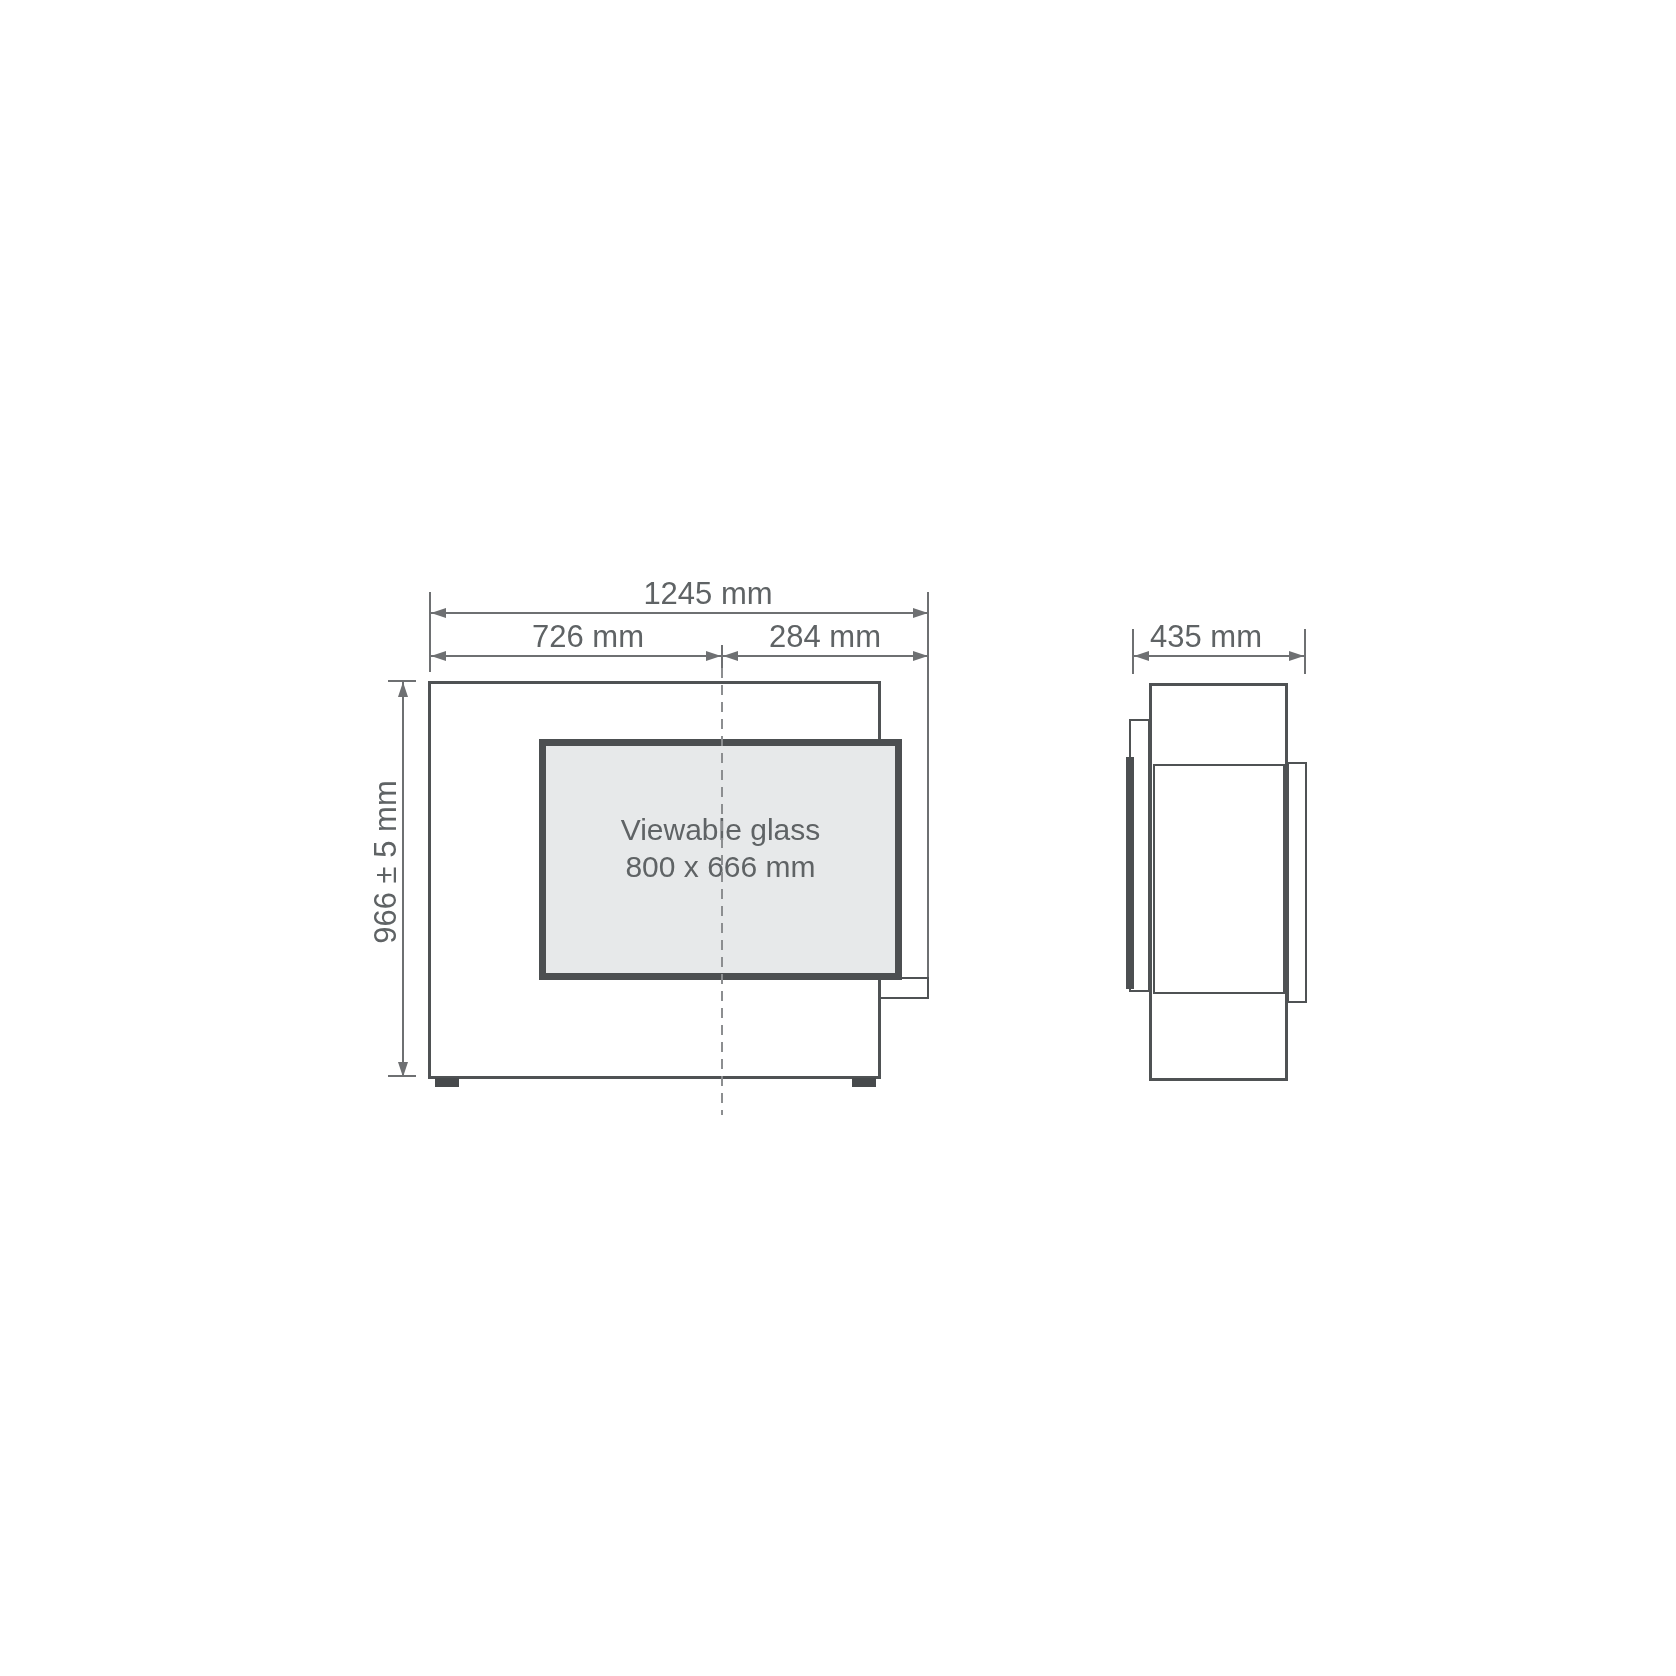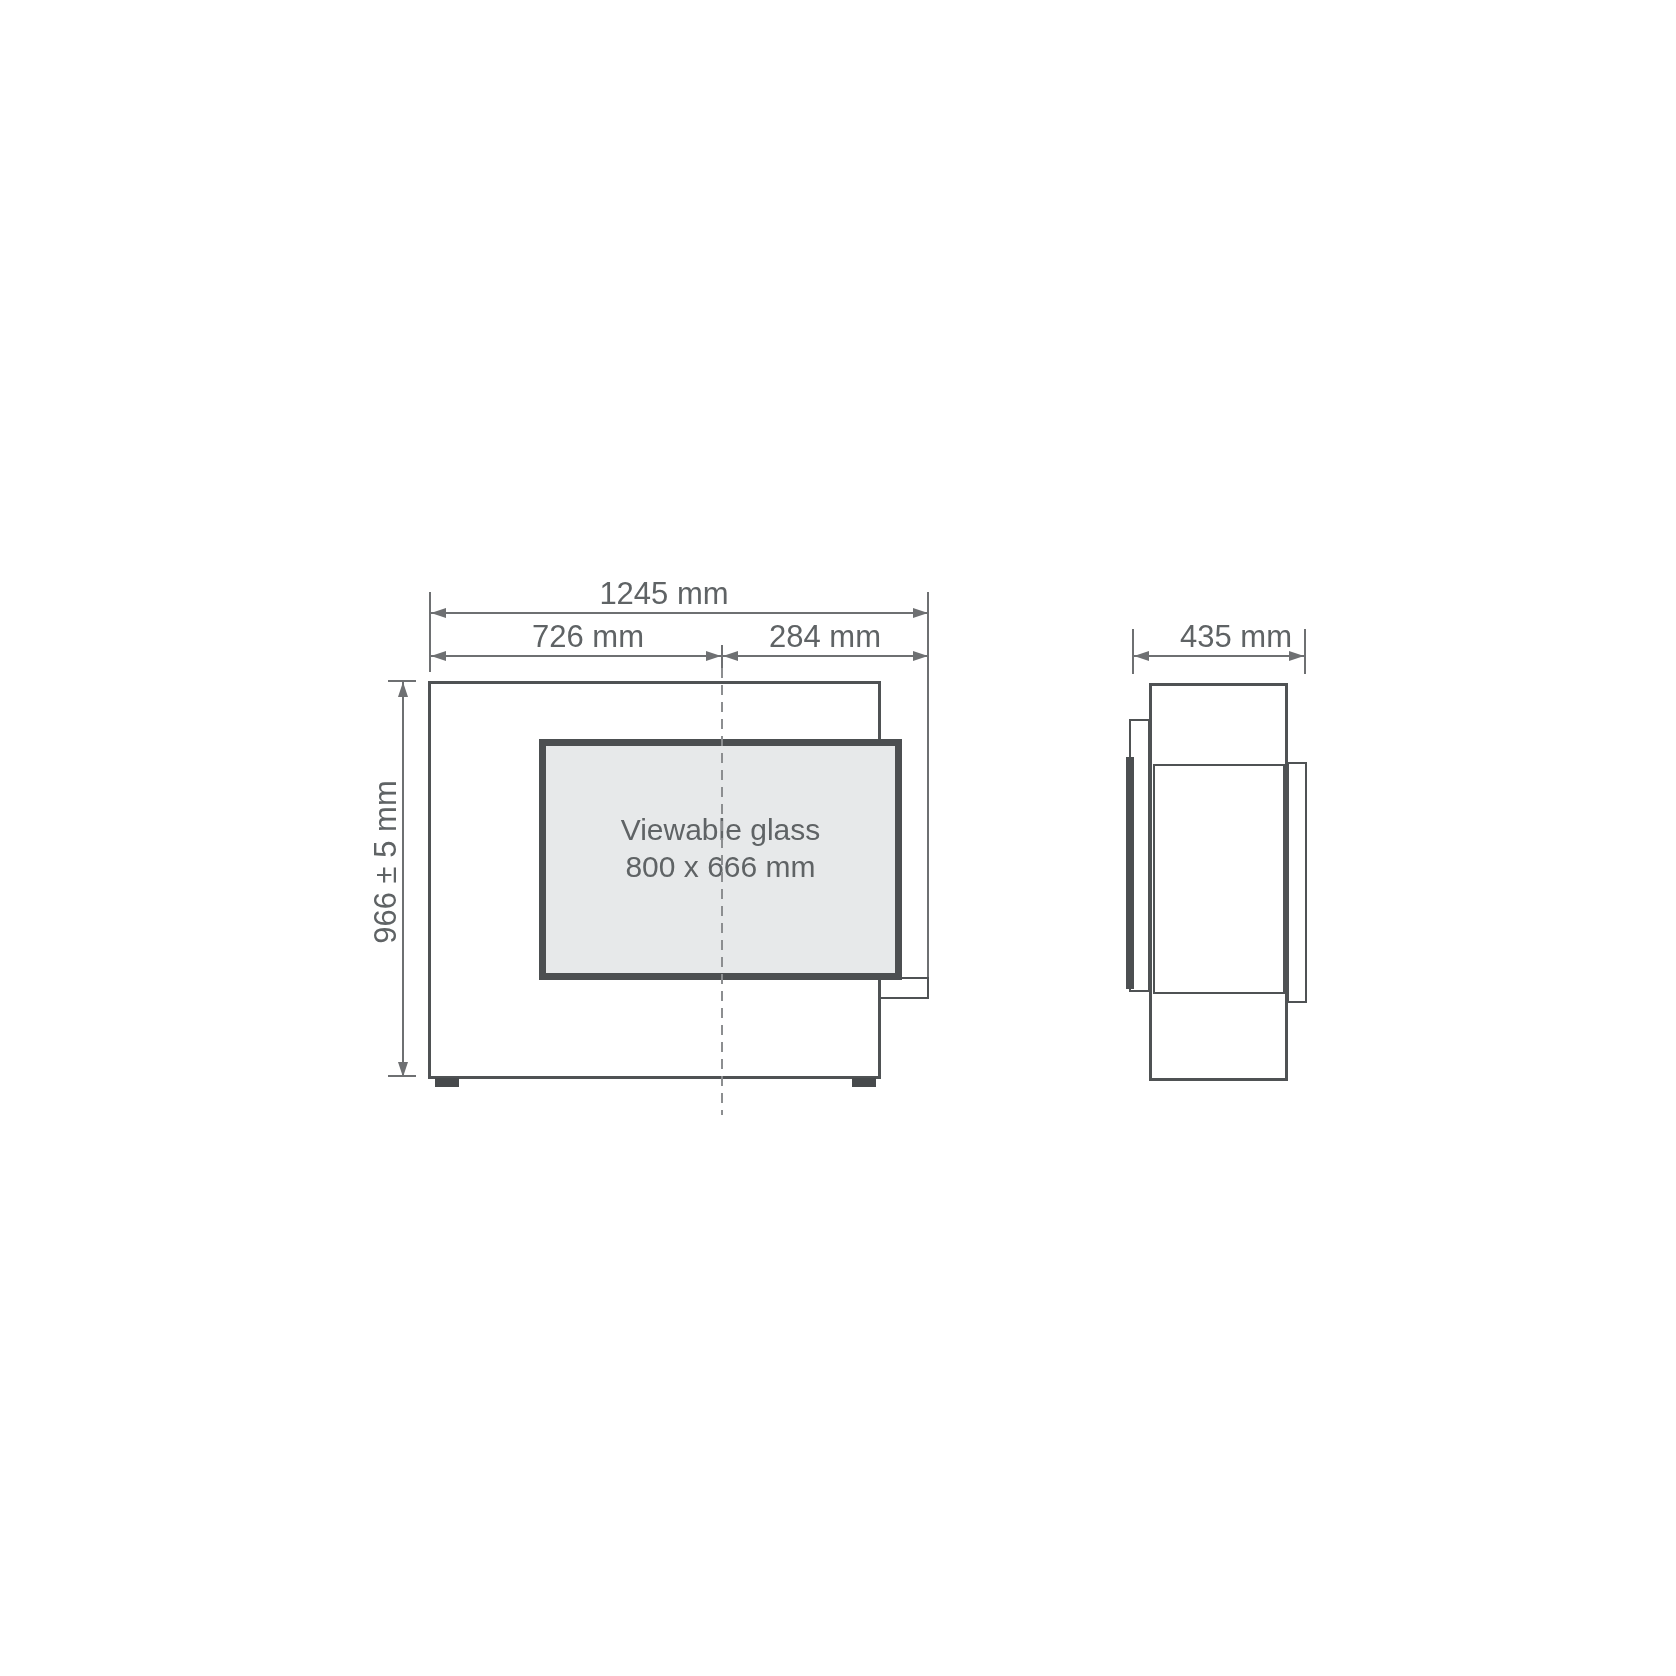--- a/index.html
+++ b/index.html
@@ -56,21 +56,21 @@
 <div class="canvas">
 
   <div>
 
     <div class="abs dline" style="left:429px;top:592px;width:2px;height:80px;"></div>
     <div class="abs dline" style="left:927px;top:592px;width:2px;height:406px;"></div>
 
     <div class="abs dline" style="left:431px;top:612px;width:497px;height:2px;"></div>
     <div class="abs arr arr-l" style="left:431px;top:608px;"></div>
     <div class="abs arr arr-r" style="left:913px;top:608px;"></div>
-    <div class="abs dimlabel" style="left:514px;top:578px;">1245 mm</div>
+    <div class="abs dimlabel" style="left:558px;top:578px;">1245 mm</div>
 
     <div class="abs dline" style="left:431px;top:655px;width:290px;height:2px;"></div>
     <div class="abs arr arr-l" style="left:431px;top:651px;"></div>
     <div class="abs arr arr-r" style="left:706px;top:651px;"></div>
     <div class="abs dimlabel" style="left:438px;top:621px;">726 mm</div>
 
     <div class="abs dline" style="left:723px;top:655px;width:205px;height:2px;"></div>
     <div class="abs arr arr-l" style="left:723px;top:651px;"></div>
     <div class="abs arr arr-r" style="left:913px;top:651px;"></div>
     <div class="abs dimlabel" style="left:675px;top:621px;">284 mm</div>
@@ -100,21 +100,21 @@
     <div class="abs vlabel" style="left:246px;top:845px;">966 ± 5 mm</div>
   </div>
 
   <div>
 
     <div class="abs dline" style="left:1132px;top:629px;width:2px;height:45px;"></div>
     <div class="abs dline" style="left:1304px;top:629px;width:2px;height:45px;"></div>
     <div class="abs dline" style="left:1134px;top:655px;width:172px;height:2px;"></div>
     <div class="abs arr arr-l" style="left:1134px;top:651px;"></div>
     <div class="abs arr arr-r" style="left:1289px;top:651px;"></div>
-    <div class="abs dimlabel" style="left:1086px;top:621px;">435 mm</div>
+    <div class="abs dimlabel" style="left:1056px;top:621px;">435 mm</div>
 
     <div class="abs obj" style="left:1149px;top:683px;width:139px;height:398px;"></div>
 
     <div class="abs obj2" style="left:1153px;top:764px;width:132px;height:230px;"></div>
 
     <div class="abs obj2" style="left:1129px;top:719px;width:21px;height:273px;"></div>
     <div class="abs" style="left:1126px;top:757px;width:8px;height:232px;background:var(--glass-border);"></div>
 
     <div class="abs obj2" style="left:1287px;top:762px;width:20px;height:241px;"></div>
   </div>

